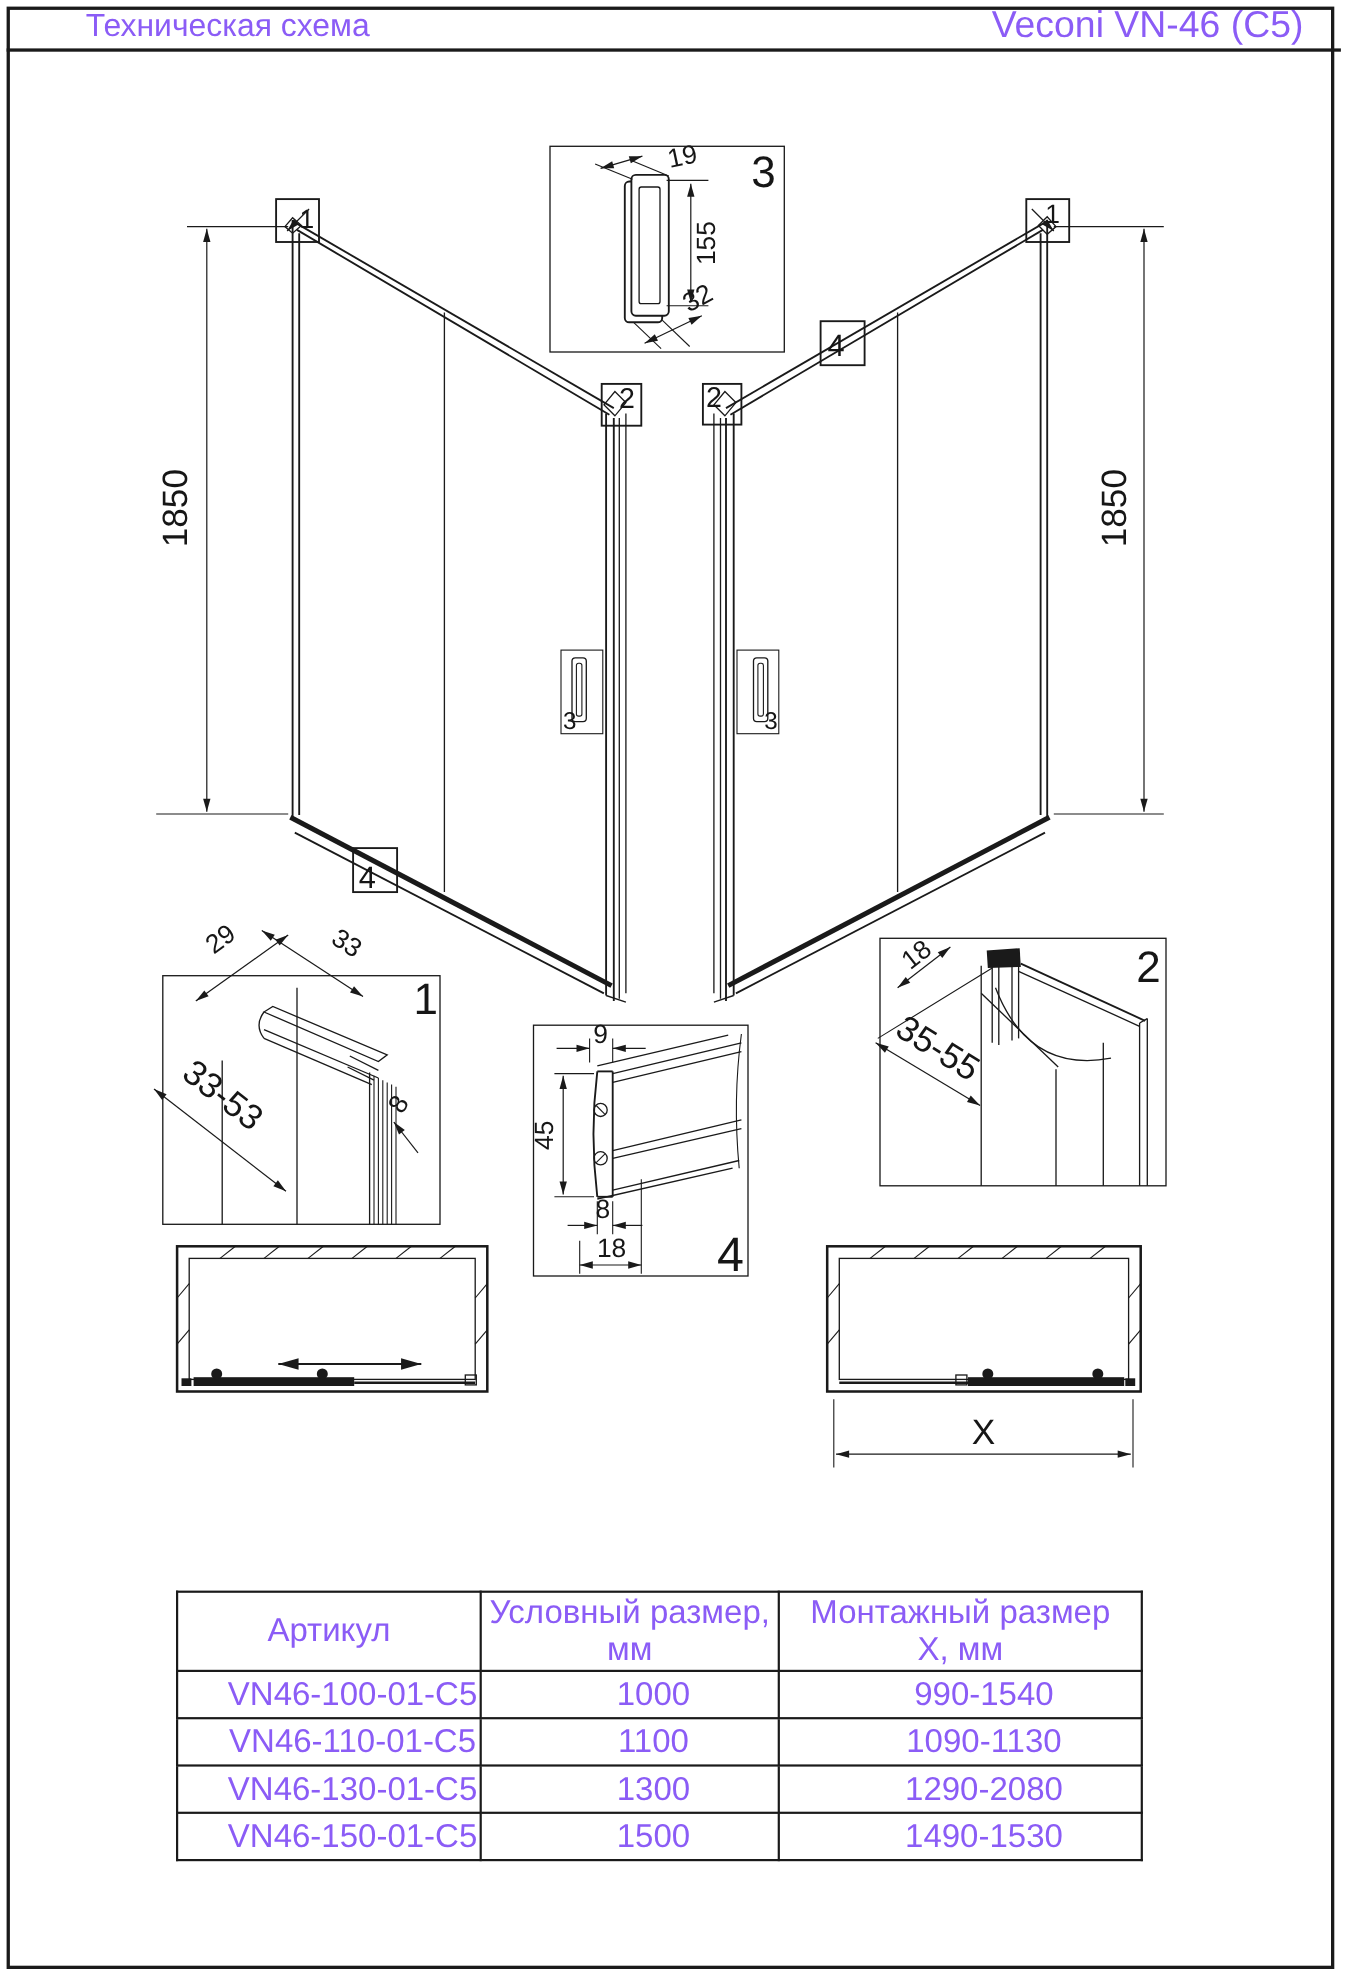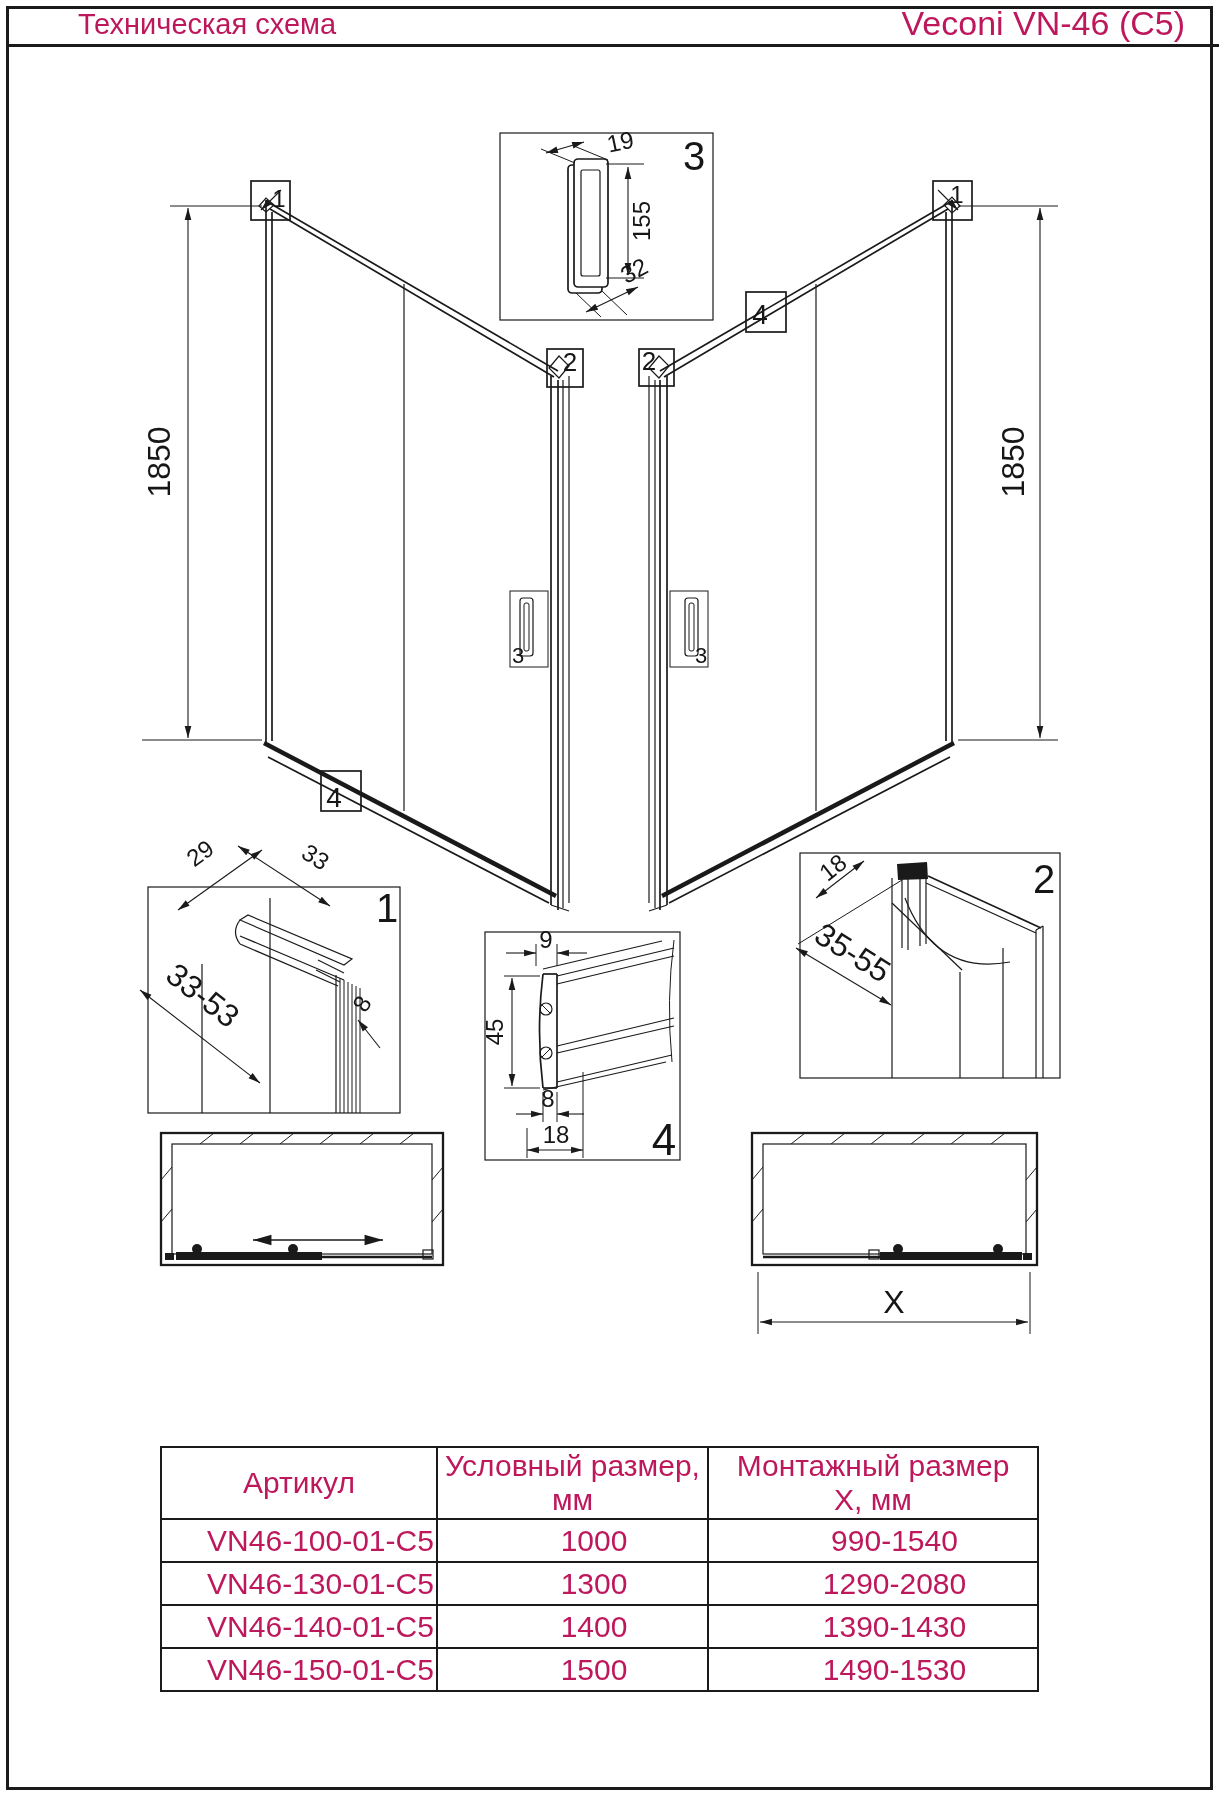--- a/index.html
+++ b/index.html
@@ -1,17 +1,17 @@
 <!DOCTYPE html>
 <html><head>
 <meta charset="utf-8">
 <style>
   html,body{margin:0;padding:0;background:#fff;}
   .page{position:relative;width:1225px;height:1800px;background:#fff;
-        font-family:"Liberation Sans",sans-serif;color:#be185d;overflow:hidden;}
+        font-family:"Liberation Sans",sans-serif;color:#8b5cf6;overflow:hidden;}
   .page-border{position:absolute;left:6px;top:6px;width:1207px;height:1784px;
         border:3px solid #1a1a1a;box-sizing:border-box;}
   .hdr-line{position:absolute;left:6px;top:44px;width:1213px;height:0;
         border-top:3px solid #1a1a1a;}
   .doc-title{position:absolute;left:78px;top:8px;font-size:29px;}
   .product-title{position:absolute;right:40px;top:4px;font-size:34px;text-align:right;}
   svg{position:absolute;left:0;top:0;}
   svg text{fill:#161616;font-family:"Liberation Sans",sans-serif;}
   .s1{stroke:#1a1a1a;stroke-width:1;fill:none;}
   .s12{stroke:#1a1a1a;stroke-width:1.2;fill:none;}
@@ -313,29 +313,29 @@
         </th>
       </tr>
     </thead>
     <tbody>
       <tr>
         <td>VN46-100-01-C5</td>
         <td>1000</td>
         <td>990-1540</td>
       </tr>
       <tr>
+        <td>VN46-110-01-C5</td>
+        <td>1100</td>
+        <td>1090-1130</td>
+      </tr>
+      <tr>
         <td>VN46-130-01-C5</td>
         <td>1300</td>
         <td>1290-2080</td>
       </tr>
       <tr>
-        <td>VN46-140-01-C5</td>
-        <td>1400</td>
-        <td>1390-1430</td>
-      </tr>
-      <tr>
         <td>VN46-150-01-C5</td>
         <td>1500</td>
         <td>1490-1530</td>
       </tr>
     </tbody>
   </table>
 </div>
 
 </body></html>

